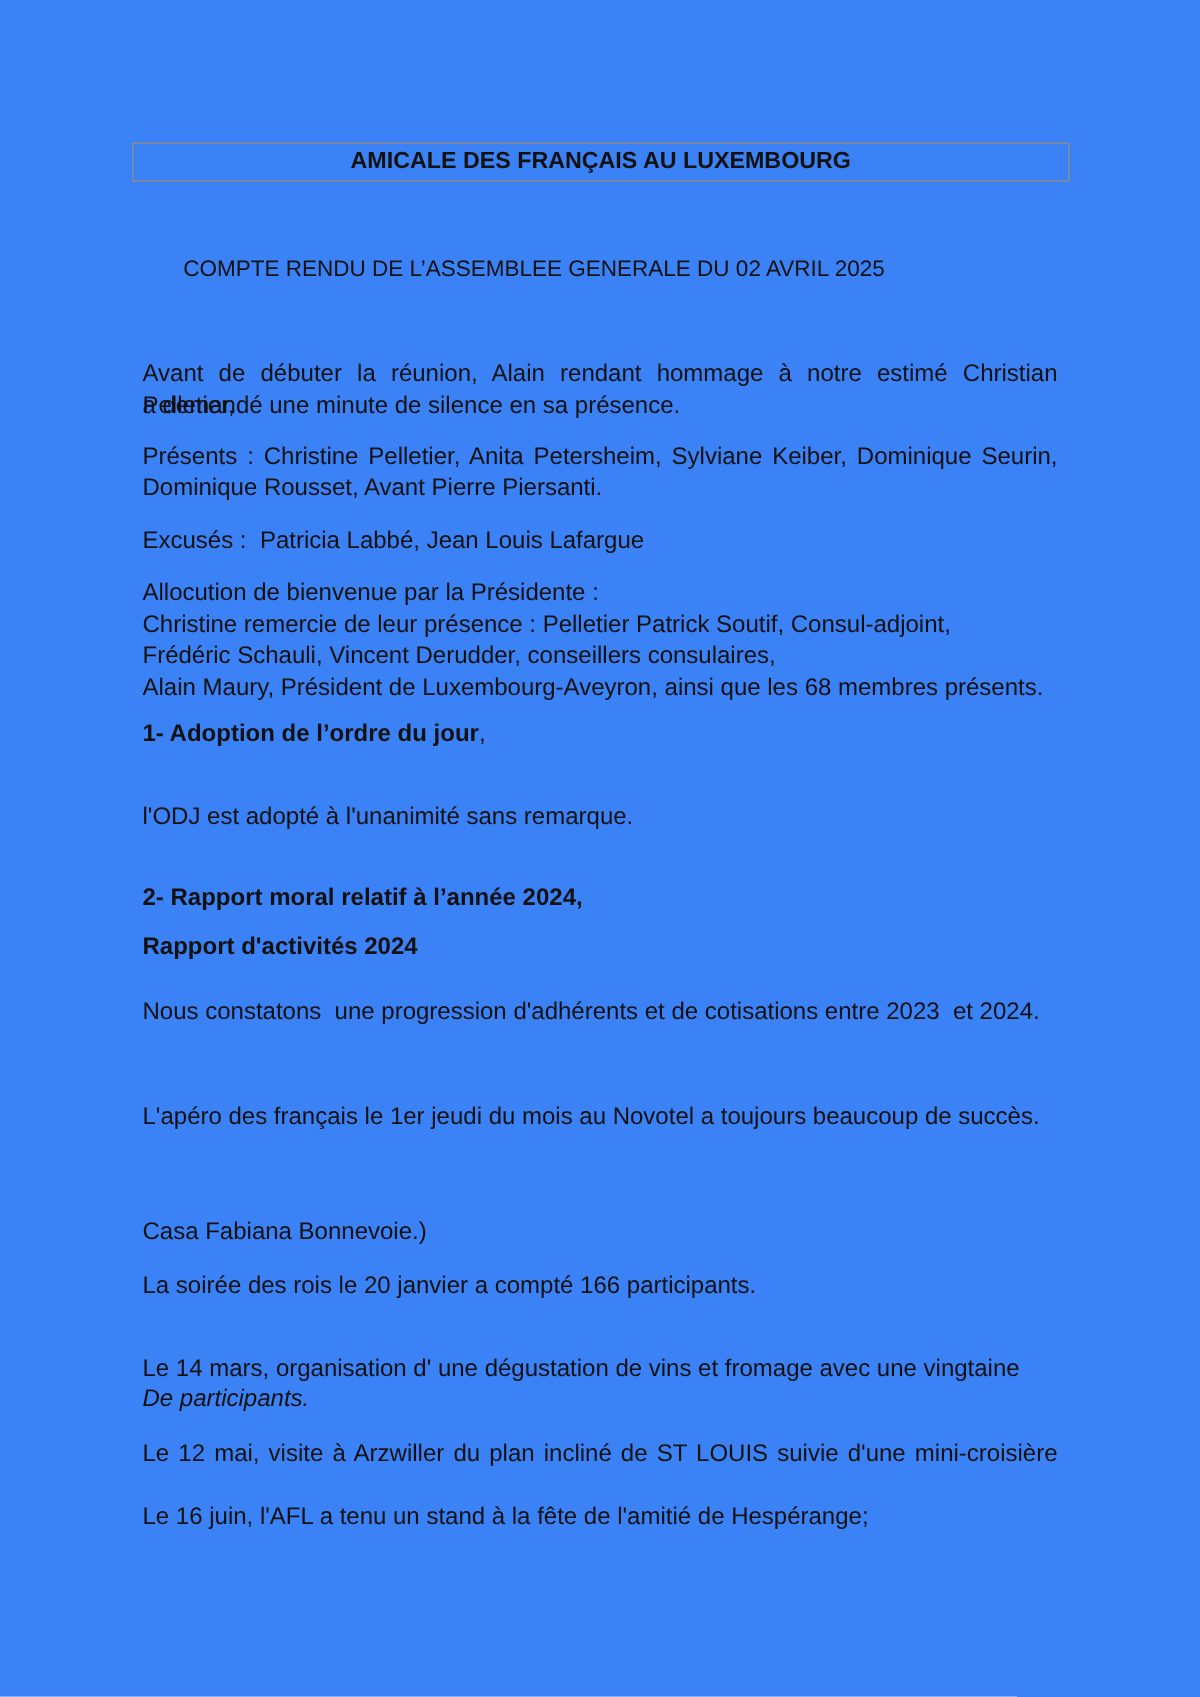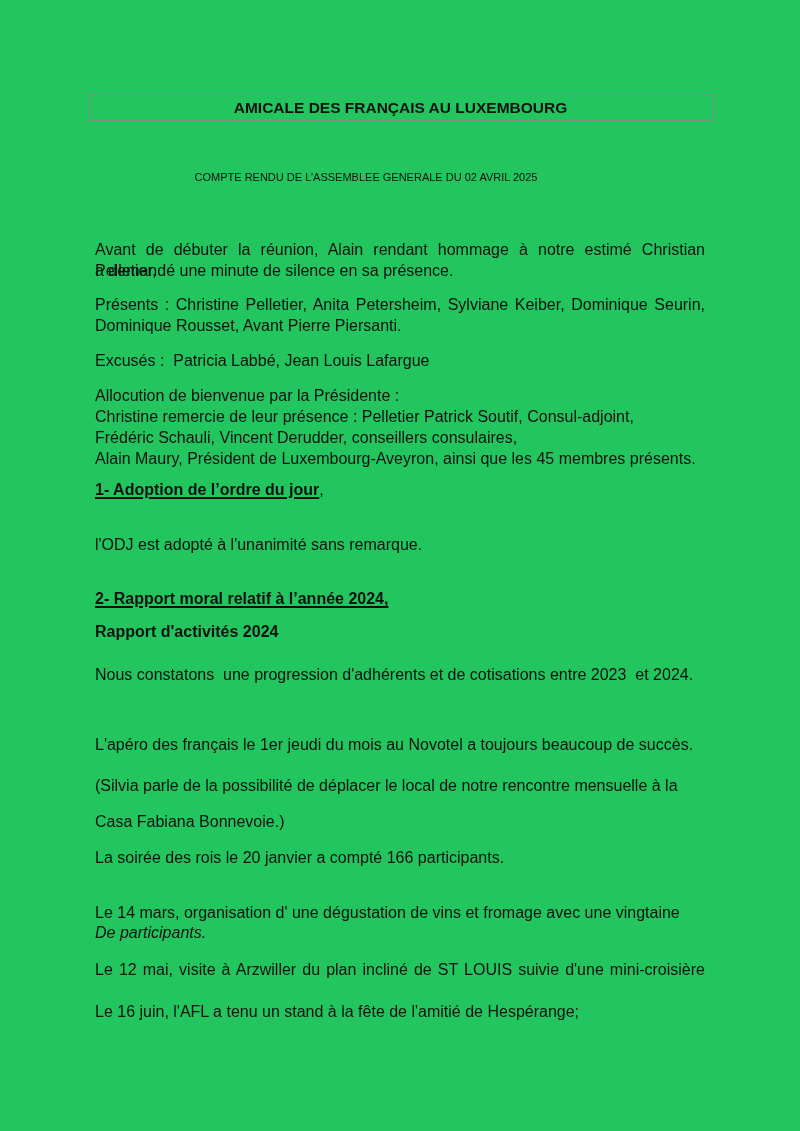--- a/index.html
+++ b/index.html
@@ -1,36 +1,36 @@
 <!DOCTYPE html>
 <html><head>
 <meta charset="utf-8">
 <style>
   html, body { margin: 0; padding: 0; background: #ffffff; }
   body {
     width: 800px; height: 1131px; position: relative; overflow: hidden;
     font-family: "Liberation Sans", sans-serif; color: #111111;
   }
-  .page { position: absolute; left: 0; top: 0; width: 800px; height: 1131px; background: #22c55e; }
+  .page { position: absolute; left: 0; top: 0; width: 800px; height: 1131px; background: #3b82f6; }
   .title-box {
     position: absolute; left: 88px; top: 95px; width: 623px; height: 24px;
     border: 1px solid #8a8a8a; box-sizing: content-box;
     display: flex; align-items: center; justify-content: center;
   }
   .title-text { font-weight: bold; font-size: 15.5px; letter-spacing: 0; }
   .subtitle {
-    position: absolute; left: 16px; width: 700px; top: 171px; text-align: center;
-    font-size: 11px;
+    position: absolute; left: 6px; width: 700px; top: 171px; text-align: center;
+    font-size: 15px;
   }
   .line {
     position: absolute; left: 95px; font-size: 16px; white-space: nowrap; line-height: 21px;
   }
   .just { width: 610px; text-align: justify; text-align-last: justify; white-space: normal; }
   .heading { font-weight: bold; }
-  .u { text-decoration: underline; text-underline-offset: 2px; text-decoration-thickness: 1.5px; }
+  .u { text-underline-offset: 2px; text-decoration-thickness: 1.5px; }
 </style>
 </head>
 <body>
 
 <div class="page">
 
   <div class="title-box">
     <span class="title-text">AMICALE DES FRANÇAIS AU LUXEMBOURG</span>
   </div>
 
@@ -40,35 +40,34 @@
   <div class="line" style="top:260px;">a demandé une minute de silence en sa présence.</div>
 
   <div class="line just" style="top:294px;">Présents : Christine Pelletier, Anita Petersheim, Sylviane Keiber, Dominique Seurin,</div>
   <div class="line" style="top:315px;">Dominique Rousset, Avant Pierre Piersanti.</div>
 
   <div class="line" style="top:350px; white-space:pre;">Excusés :  Patricia Labbé, Jean Louis Lafargue</div>
 
   <div class="line" style="top:385px;">Allocution de bienvenue par la Présidente :</div>
   <div class="line" style="top:406px;">Christine remercie de leur présence : Pelletier Patrick Soutif, Consul-adjoint,</div>
   <div class="line" style="top:427px;">Frédéric Schauli, Vincent Derudder, conseillers consulaires,</div>
-  <div class="line" style="top:448px;">Alain Maury, Président de Luxembourg-Aveyron, ainsi que les 45 membres présents.</div>
+  <div class="line" style="top:448px;">Alain Maury, Président de Luxembourg-Aveyron, ainsi que les 68 membres présents.</div>
 
   <div class="line" style="top:479px;">
     <span class="heading u">1- Adoption de l’ordre du jour</span><span>,</span>
   </div>
 
   <div class="line" style="top:534px;">l'ODJ est adopté à l'unanimité sans remarque.</div>
 
   <div class="line heading u" style="top:588px;">2- Rapport moral relatif à l’année 2024,</div>
 
   <div class="line heading" style="top:621px;">Rapport d'activités 2024</div>
 
   <div class="line" style="top:664px; white-space:pre;">Nous constatons  une progression d'adhérents et de cotisations entre 2023  et 2024.</div>
   <div class="line" style="top:734px;">L'apéro des français le 1er jeudi du mois au Novotel a toujours beaucoup de succès.</div>
-  <div class="line" style="top:775px;">(Silvia parle de la possibilité de déplacer le local de notre rencontre mensuelle à la</div>
   <div class="line" style="top:811px;">Casa Fabiana Bonnevoie.)</div>
   <div class="line" style="top:847px;">La soirée des rois le 20 janvier a compté 166 participants.</div>
   <div class="line" style="top:886px;margin-top:16px;">Le 14 mars, organisation d' une dégustation de vins et fromage avec une vingtaine</div>
   <div class="line" style="top:922px;font-style:italic;">De participants.</div>
   <div class="line just" style="top:959px;">Le 12 mai, visite à Arzwiller du plan incliné de ST LOUIS suivie d'une mini-croisière</div>
   <div class="line" style="top:1001px;">Le 16 juin, l'AFL a tenu un stand à la fête de l'amitié de Hespérange;</div>
 
 </div>
 
 </body></html>

